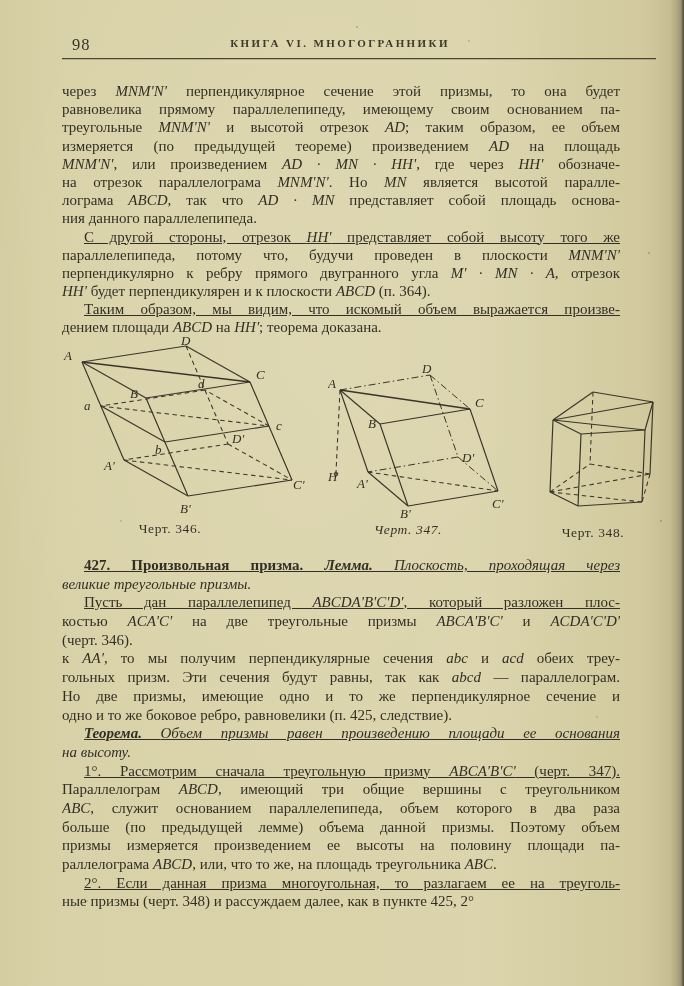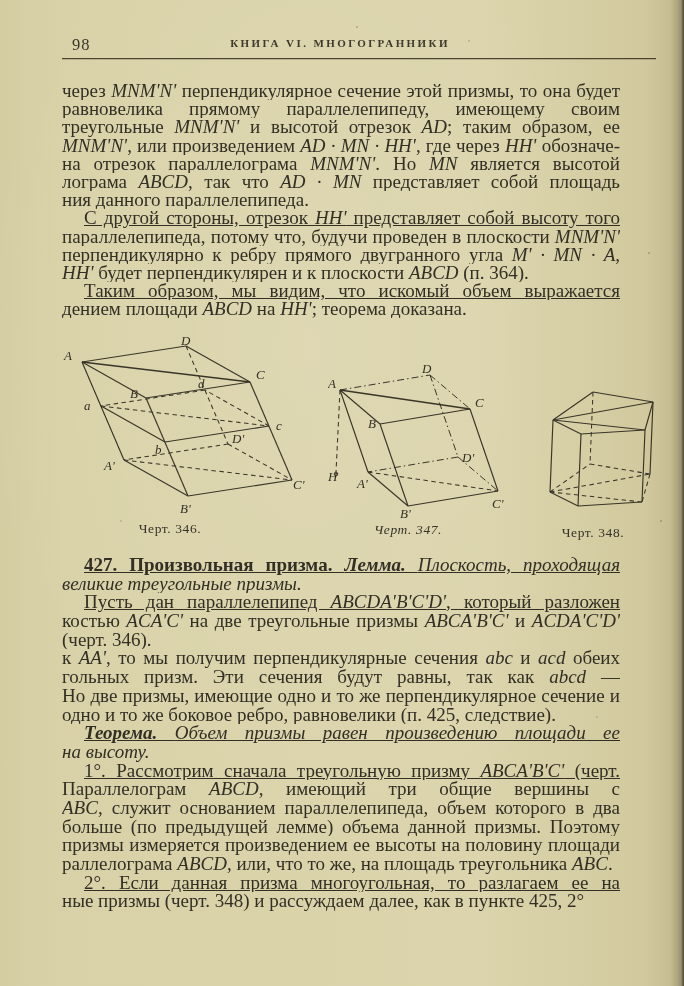--- a/index.html
+++ b/index.html
@@ -24,21 +24,21 @@
     box-shadow:356px 26px 0 rgba(60,55,40,0.30),468px 40px 0 rgba(60,55,40,0.22),
     120px 520px 0 rgba(60,55,40,0.22),648px 252px 0 rgba(60,55,40,0.30),
     86px 900px 0 rgba(60,55,40,0.25),596px 716px 0 rgba(60,55,40,0.22),
     660px 520px 0 rgba(60,55,40,0.30);}
   .header-row{position:absolute;top:34px;left:62px;right:40px;height:22px;}
   .page-number{position:absolute;left:10px;top:1px;font-size:16.5px;letter-spacing:1px;color:#3a352a;}
   .book-title{position:absolute;left:0;right:0;top:3px;text-align:center;padding-right:26px;
     font-size:11px;font-weight:bold;letter-spacing:2.4px;color:#3e392c;}
   .head-rule{position:absolute;top:58px;left:62px;width:594px;border-top:1.7px solid #49432f;
     box-shadow:0 1px 0 rgba(73,67,47,0.25);}
-  .textblock{position:absolute;left:62px;width:558px;font-size:19px;}
+  .textblock{position:absolute;left:62px;width:558px;font-size:15px;}
   .textblock.top{top:82px;}
   .textblock.bottom{top:556px;}
   .tline{white-space:normal;text-align:justify;text-align-last:justify;overflow:hidden;}
   .top .tline{height:18.2px;line-height:18.2px;}
   .bottom .tline{height:18.7px;line-height:18.7px;}
   .tline.lastline{text-align-last:left;}
   .tline.indent{text-indent:22px;text-decoration:underline;}
   .i{font-style:italic;}
   .b{font-weight:bold;}
   .bi{font-weight:bold;font-style:italic;}
@@ -67,20 +67,21 @@
   <div class="header-row">
     <span class="page-number">98</span>
     <span class="book-title">КНИГА VI. МНОГОГРАННИКИ</span>
   </div>
   <div class="head-rule"></div>
 
   <div class="textblock top">
       <div class="tline"><span>через </span><span class="i">MNM'N'</span><span> перпендикулярное сечение этой призмы, то она будет</span></div>
       <div class="tline"><span>равновелика прямому параллелепипеду, имеющему своим основанием па-</span></div>
       <div class="tline"><span>треугольные </span><span class="i">MNM'N'</span><span> и высотой отрезок </span><span class="i">AD</span><span>; таким образом, ее объем</span></div>
+      <div class="tline"><span>измеряется (по предыдущей теореме) произведением </span><span class="i">AD</span><span> на площадь</span></div>
       <div class="tline"><span class="i">MNM'N'</span><span>, или произведением </span><span class="i">AD · MN · HH'</span><span>, где через </span><span class="i">HH'</span><span> обозначе-</span></div>
       <div class="tline"><span>на отрезок параллелограма </span><span class="i">MNM'N'</span><span>. Но </span><span class="i">MN</span><span> является высотой паралле-</span></div>
       <div class="tline"><span>лограма </span><span class="i">ABCD</span><span>, так что </span><span class="i">AD · MN</span><span> представляет собой площадь основа-</span></div>
       <div class="tline lastline"><span>ния данного параллелепипеда.</span></div>
       <div class="tline indent"><span>С другой стороны, отрезок </span><span class="i">HH'</span><span> представляет собой высоту того же</span></div>
       <div class="tline"><span>параллелепипеда, потому что, будучи проведен в плоскости </span><span class="i">MNM'N'</span></div>
       <div class="tline"><span>перпендикулярно к ребру прямого двугранного угла </span><span class="i">M' · MN · A</span><span>, отрезок</span></div>
       <div class="tline lastline"><span class="i">HH'</span><span> будет перпендикулярен и к плоскости </span><span class="i">ABCD</span><span> (п. 364).</span></div>
       <div class="tline indent"><span>Таким образом, мы видим, что искомый объем выражается произве-</span></div>
       <div class="tline lastline"><span>дением площади </span><span class="i">ABCD</span><span> на </span><span class="i">HH'</span><span>; теорема доказана.</span></div>

